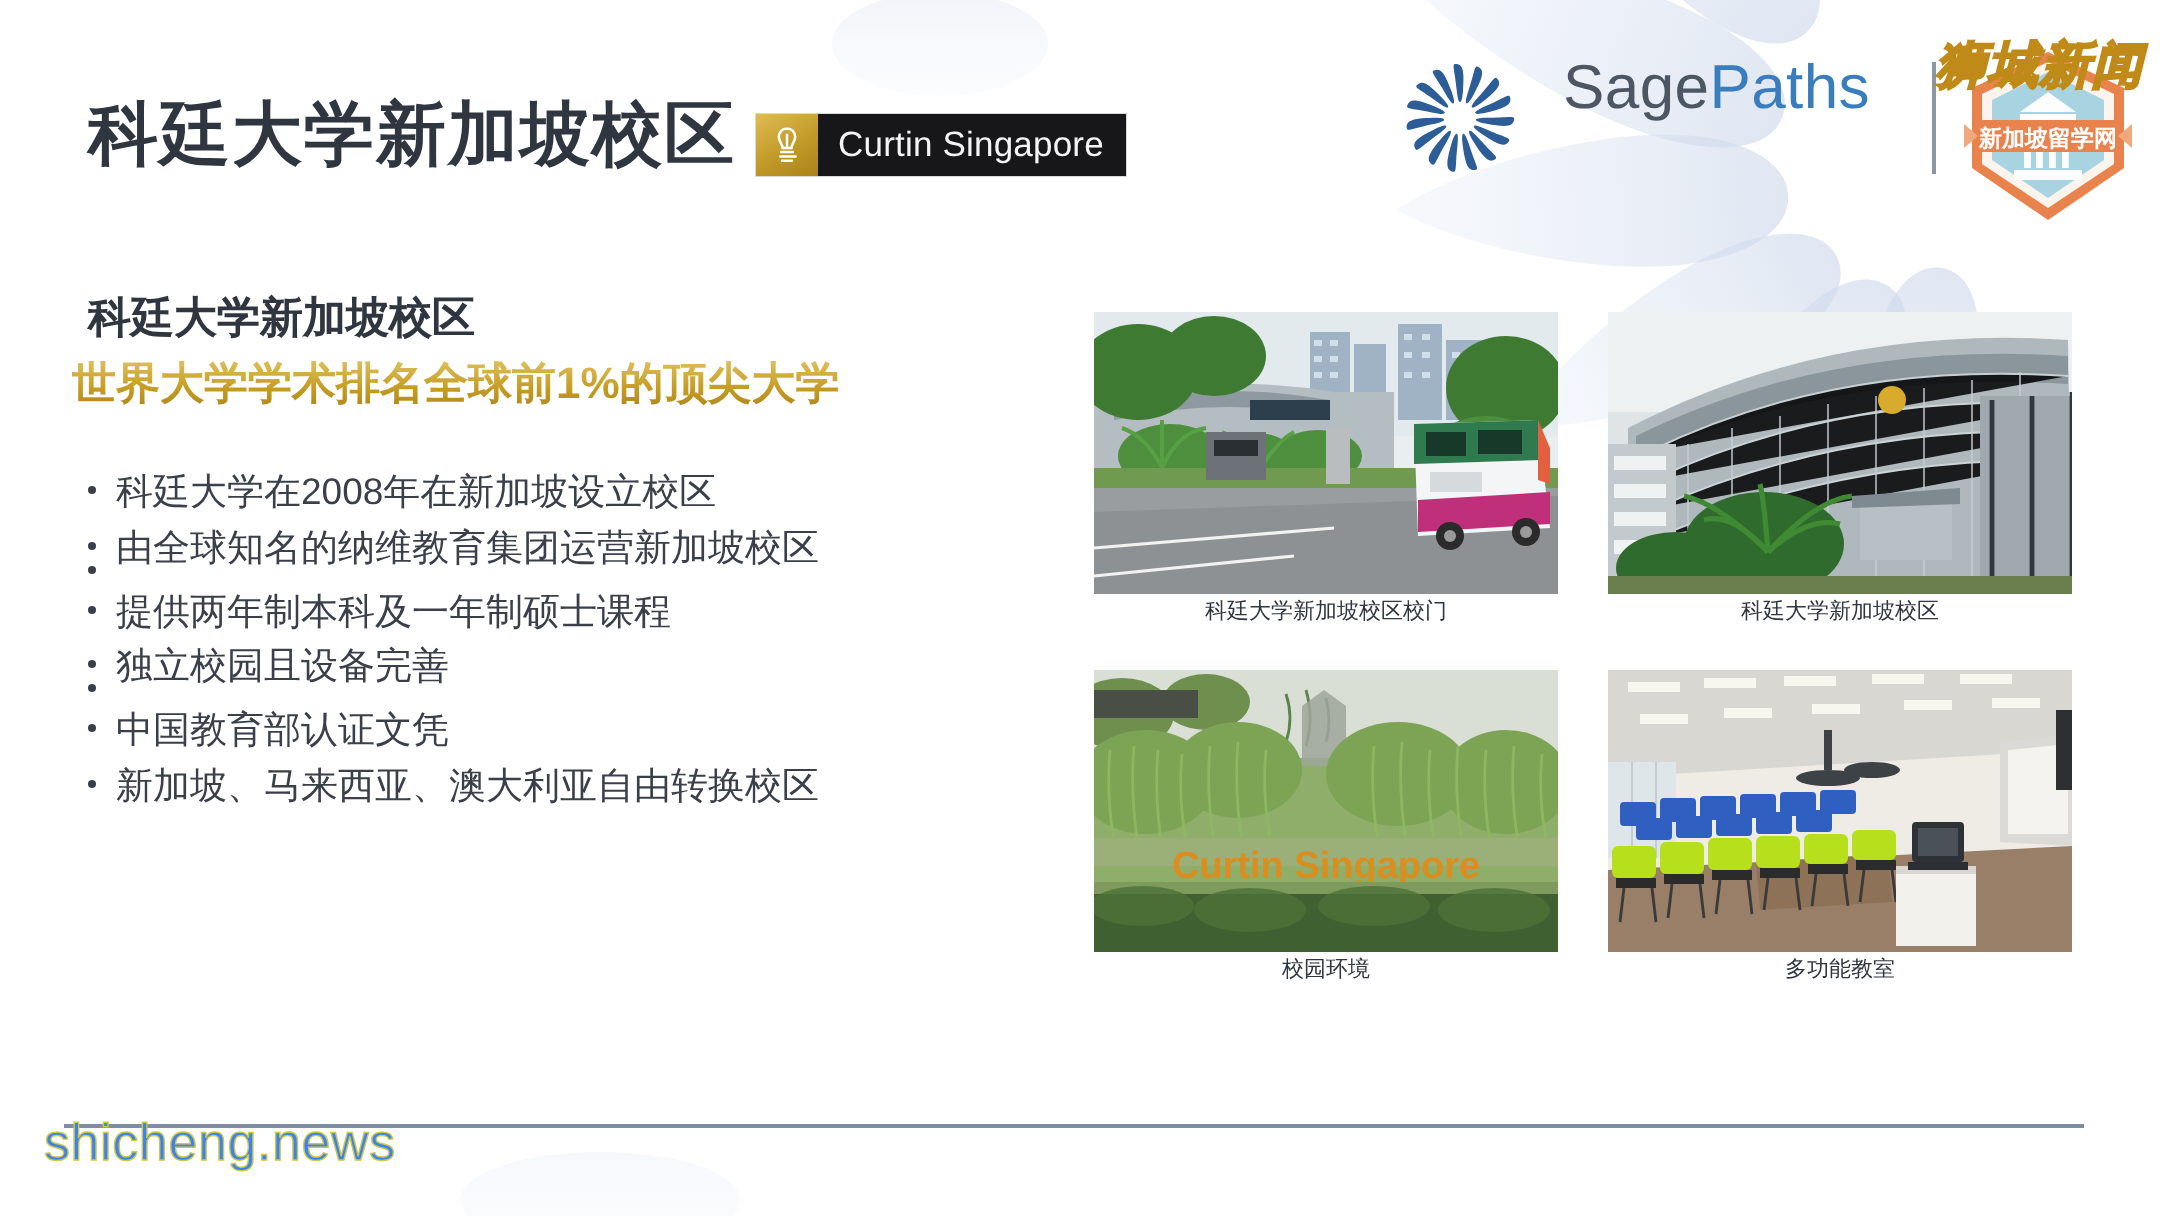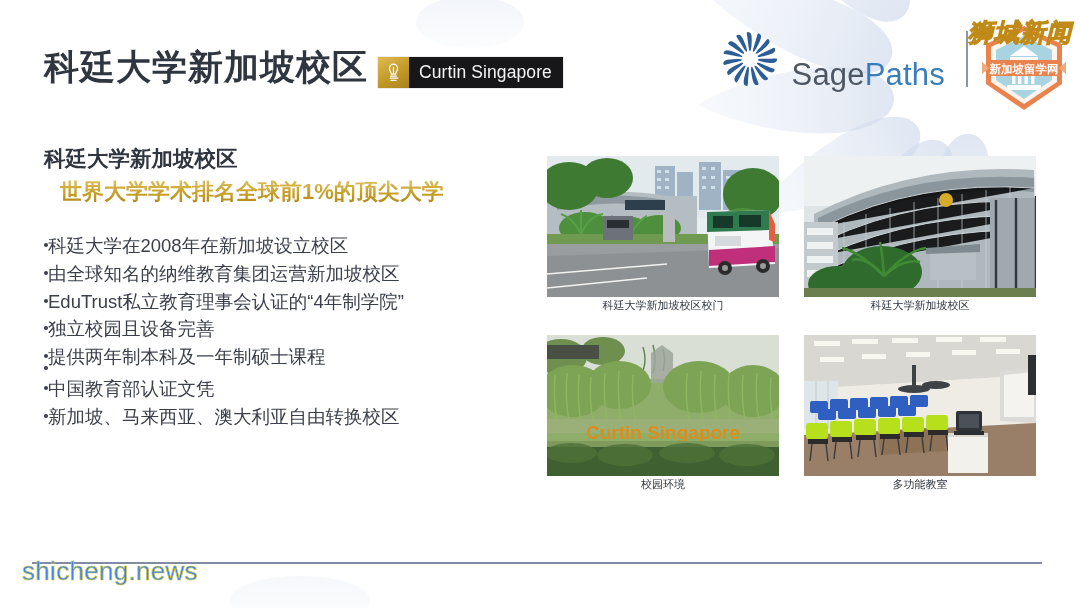--- a/index.html
+++ b/index.html
@@ -32,21 +32,21 @@
   .curtin-word{
     background:#17171a; color:#f4f4f4;
     font-size:17.5px; padding:0 11px 0 10px;
     display:flex; align-items:center; white-space:nowrap;
     letter-spacing:.1px;
   }
 
   
   .brand{
     position:absolute; right:108px; top:28px;
-    display:flex; align-items:flex-end; gap:11px; z-index:3;
+    display:flex; align-items:flex-start; gap:21px; z-index:3;
   }
   .brand-burst{ width:62px; height:62px; flex:0 0 auto; }
   .brand-words{ display:flex; flex-direction:column; }
   .brand-en{ font-size:31px; line-height:1; letter-spacing:.2px; white-space:nowrap; }
   .brand-en .s1{ color:#4d5763; }
   .brand-en .s2{ color:#3a7dbd; }
   .brand-cn{
     font-size:14.5px; color:#4d5763; letter-spacing:5.5px;
     margin-top:5px; white-space:nowrap; text-align:center;
   }
@@ -61,33 +61,33 @@
     font-size:25px; font-weight:bold; color:#f5ea14; letter-spacing:1px;
     -webkit-text-stroke:1.1px #c08a18; white-space:nowrap;font-style:italic;
   }
 
   
   .subhead{
     position:absolute; left:44px; top:144px; z-index:3;
     font-size:21.5px; font-weight:bold; color:#2f3640; white-space:nowrap;
   }
   .goldline{
-    position:absolute; left:60px; top:177px; z-index:3;
+    position:absolute; left:36px; top:177px; z-index:3;
     font-size:22px; font-weight:bold; white-space:nowrap;
     color:#c9a227;
     background:linear-gradient(180deg,#e2c76a 0%,#c59c22 58%,#a8811a 100%);
     -webkit-background-clip:text; background-clip:text;
     -webkit-text-fill-color:transparent;
   }
   .bullets{
     position:absolute; left:44px; top:232px; width:470px; z-index:3;
     list-style:none;
   }
   .bullets li{
-    display:flex; align-items:baseline; 
+    display:flex; align-items:baseline; gap:10px;
     font-size:18.5px; color:#3a3f4a; line-height:27.8px;
     white-space:nowrap;
   }
   .bullets li .dot{
     flex:0 0 auto; width:4px; height:4px; border-radius:50%;
     background:#3a3f4a; transform:translateY(-5px);
   }
 
   
   .gallery{
@@ -270,29 +270,28 @@
   <li>
       <span class="dot"></span>
       <span>科廷大学在2008年在新加坡设立校区</span>
     </li>
   <li>
       <span class="dot"></span>
       <span>由全球知名的纳维教育集团运营新加坡校区</span>
     </li>
   <li>
       <span class="dot"></span>
-      <span>EduTrust私立教育理事会认证的“4年制学院”</span>
+    </li>
+  <li>
+      <span class="dot"></span>
+      <span>提供两年制本科及一年制硕士课程</span>
     </li>
   <li>
       <span class="dot"></span>
       <span>独立校园且设备完善</span>
-    </li>
-  <li>
-      <span class="dot"></span>
-      <span>提供两年制本科及一年制硕士课程</span>
     </li>
   <li>
       <span class="dot"></span>
     </li>
   <li>
       <span class="dot"></span>
       <span>中国教育部认证文凭</span>
     </li>
   <li>
       <span class="dot"></span>

